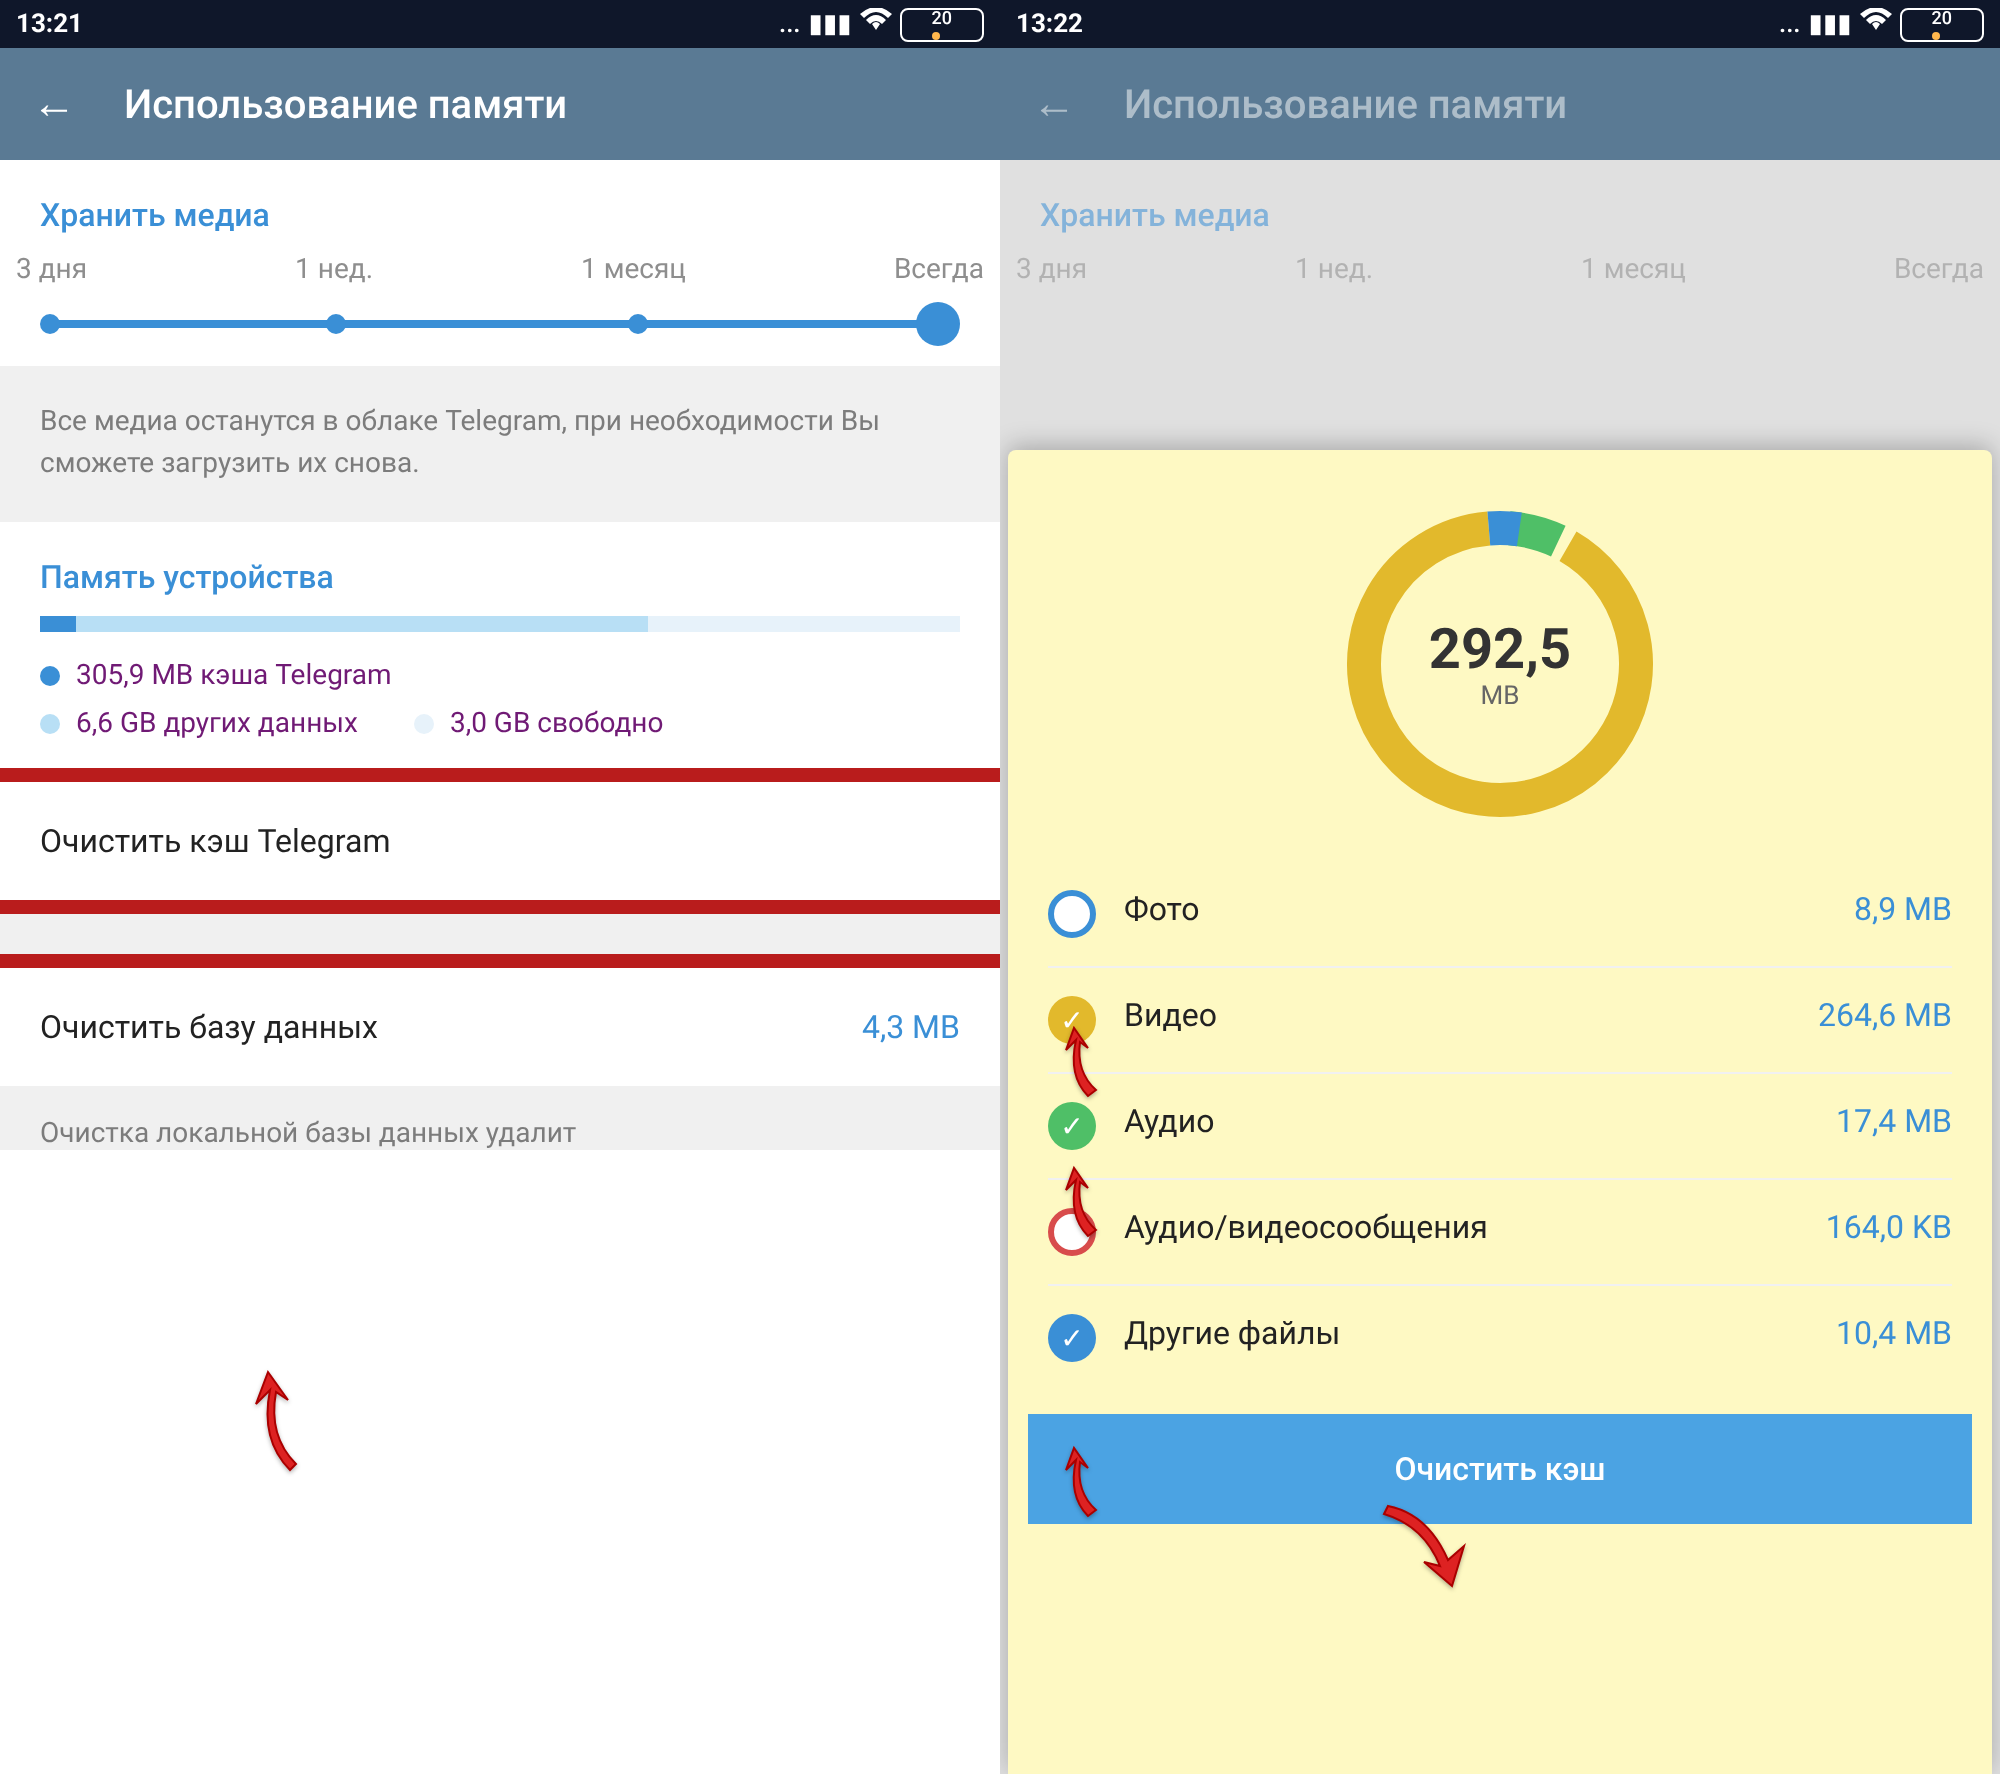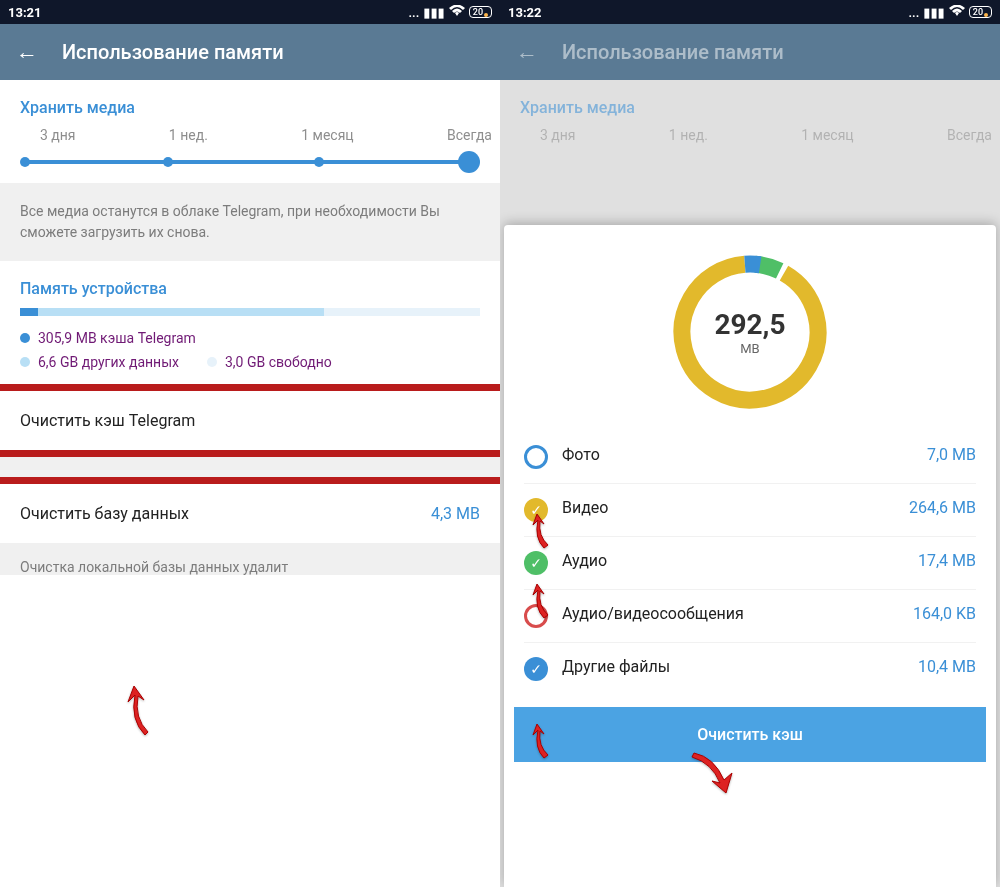--- a/index.html
+++ b/index.html
@@ -3,49 +3,49 @@
 <meta charset="utf-8">
 <style>
   * { box-sizing: border-box; margin: 0; padding: 0; }
   body { font-family: -apple-system, Roboto, Arial, sans-serif; background: #fff; width: 1000px; height: 887px; overflow: hidden; }
   .wrap { display: flex; width: 1000px; height: 887px; }
   .phone { width: 500px; height: 887px; position: relative; overflow: hidden; background: #fff; }
   .phone.right { background: #e0e0e0; }
   .statusbar { height: 24px; background: #0f172a; color: #fff; display: flex; align-items: center; justify-content: space-between; padding: 0 8px; font-size: 13px; font-weight: 500; }
   .statusbar .time { font-weight: 700; }
   .statusbar .icons { display: flex; align-items: center; gap: 4px; }
-  .statusbar .batpill { border: 1px solid #fff; border-radius: 4px; font-size: 9px; padding: 0 3px; display: flex; align-items: flex-end; gap: 1px; }
+  .statusbar .batpill { border: 1px solid #fff; border-radius: 4px; font-size: 9px; padding: 0 15px; display: flex; align-items: flex-start; gap: 1px; flex-direction: column; }
   .statusbar .batpill span.dot { width: 4px; height: 4px; border-radius: 50%; background: #ffb74d; display: inline-block; }
   .appbar { height: 56px; background: #5a7a94; color: #fff; display: flex; align-items: center; padding: 0 16px; gap: 24px; }
   .appbar .title { font-size: 20px; font-weight: 500; }
   .back-arrow { font-size: 22px; }
   .phone.right .appbar .title, .phone.right .back-arrow { opacity: .5; }
   .section-title { color: #3a8fd6; font-size: 16px; font-weight: 500; padding: 18px 20px 10px; }
   .phone.right .section-title { opacity: .55; }
-  .ticks { display: flex; justify-content: space-between; color: #8e8e8e; font-size: 14px; padding: 0 8px 8px; margin-left: 32px; }
+  .ticks { display: flex; justify-content: space-between; color: #8e8e8e; font-size: 14px; padding: 0 8px 8px; }
   .phone.right .ticks { opacity: .55; }
   .slider-track { position: relative; height: 22px; margin: 0 20px 10px; }
   .slider-line { position: absolute; top: 9px; left: 4px; right: 4px; height: 4px; background: #3a8fd6; border-radius: 2px; }
   .slider-dot { position: absolute; top: 6px; width: 10px; height: 10px; border-radius: 50%; background: #3a8fd6; }
   .slider-thumb { position: absolute; top: 0; width: 22px; height: 22px; border-radius: 50%; background: #3a8fd6; }
   .info-block { background: #f0f0f0; padding: 18px 20px; color: #7c7c7c; font-size: 14px; line-height: 1.5; }
   .info-block p + p { margin-top: 14px; }
   .usage-wrap { padding: 0 20px 14px; }
   .usage-bar { height: 8px; background: #e7f2fa; border-radius: 0; position: relative; display:flex; }
   .usage-seg { height: 100%; }
   .usage-legend { margin-top: 14px; font-size: 14px; color: #701a75; }
   .leg { display: flex; align-items: center; gap: 8px; margin-top: 8px; }
   .leg .dot { width: 10px; height: 10px; border-radius: 50%; display: inline-block; }
   .leg-row2 { display: flex; gap: 28px; }
   .list-item { padding: 20px 20px; font-size: 16px; color: #222; display: flex; justify-content: space-between; align-items: center; border-top: 7px solid #b91c1c; }
   .list-item.gray { background: #f0f0f0; }
   .list-item .val { color: #3a8fd6; }
   .bottom-note { background: #f0f0f0; padding: 16px 20px 0; color: #7c7c7c; font-size: 14px; }
   
-  .dialog { position: absolute; top: 225px; left: 4px; right: 4px; bottom: 0; background: #ffffff; border-radius: 4px 4px 0 0; box-shadow: 0 -2px 12px rgba(0,0,0,.25); }
+  .dialog { position: absolute; top: 225px; left: 4px; right: 4px; bottom: 0; background: #fef9c3; border-radius: 4px 4px 0 0; box-shadow: 0 -2px 12px rgba(0,0,0,.25); }
   .donut-wrap { display: flex; justify-content: center; padding: 22px 0 6px; }
   .donut { width: 170px; height: 170px; position: relative; }
   .donut svg { width: 100%; height: 100%; }
   .donut-label { position: absolute; inset: 0; display: flex; flex-direction: column; align-items: center; justify-content: center; }
   .donut-label .num { font-size: 28px; font-weight: 700; color: #333; }
   .donut-label .unit { font-size: 13px; color: #666; }
   .cat-list { padding: 8px 20px 0; }
   .cat { display: flex; padding: 14px 0; border-top: 1px solid #f1f1f1; gap: 14px; }
   .cat:first-child { border-top: none; }
   .cat .chk { width: 24px; height: 24px; border-radius: 50%; display: flex; align-items: center; justify-content: center; font-size: 14px; color: #fff; flex-shrink: 0; }
@@ -189,21 +189,21 @@
           <div class="donut-label">
             <span class="num">292,5</span>
             <span class="unit">MB</span>
           </div>
         </div>
       </div>
       <div class="cat-list">
         <div class="cat">
           <span class="chk empty"></span>
           <span class="lbl">Фото</span>
-          <span class="sz">7,0 MB</span>
+          <span class="sz">8,9 MB</span>
         </div>
         <div class="cat">
           <span class="chk yellow">✓</span>
           <span class="lbl">Видео</span>
           <span class="sz">264,6 MB</span>
         </div>
         <div class="cat">
           <span class="chk green">✓</span>
           <span class="lbl">Аудио</span>
           <span class="sz">17,4 MB</span>

